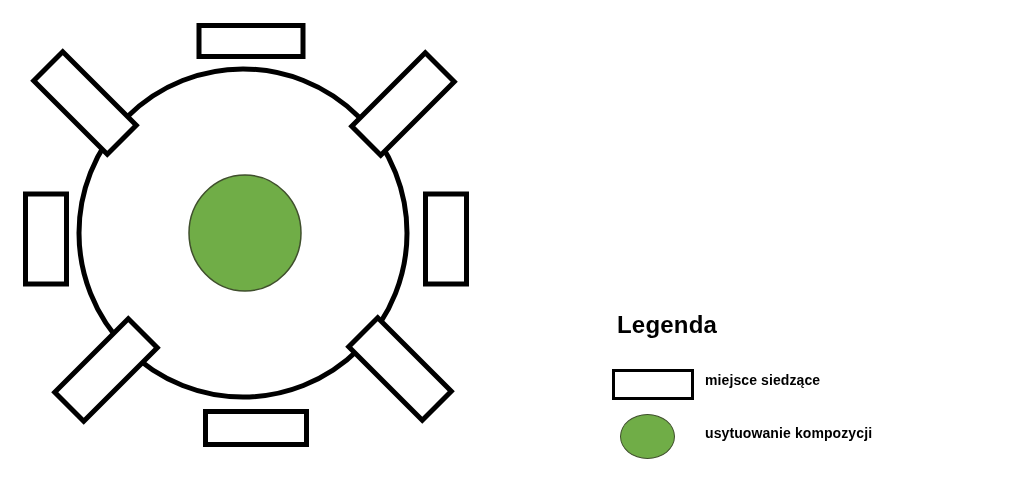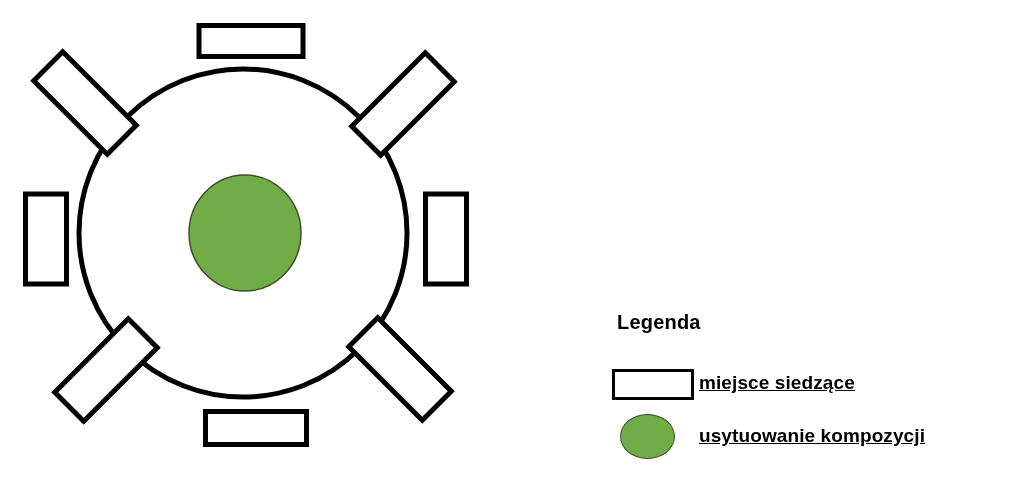--- a/index.html
+++ b/index.html
@@ -37,21 +37,21 @@
     position: absolute;
     left: 612px;
     top: 305px;
     width: 400px;
     height: 160px;
   }
   .legend-title {
     position: absolute;
     left: 5px;
     top: 6px;
-    font-size: 20px;
+    font-size: 24px;
     font-weight: bold;
     letter-spacing: 0.2px;
     white-space: nowrap;
   }
   .legend-row {
     position: absolute;
     left: 0;
     height: 46px;
   }
   .legend-row.seat-row  { top: 58px; }
@@ -73,27 +73,26 @@
     top: 1px;
     width: 55px;
     height: 45px;
     border-radius: 50%;
     background: #70ad47;
     border: 1px solid #3f4f2c;
     box-sizing: border-box;
   }
   .legend-label {
     position: absolute;
-    left: 87px;
+    left: 93px;
     top: 9px;
-    font-size: 19px;
+    font-size: 14px;
     font-weight: bold;
     white-space: nowrap;
     letter-spacing: 0.1px;
-    text-decoration: underline;
   }
   .legend-row.comp-row .legend-label { top: 12px; }
 </style>
 </head>
 <body>
 
 <div id="stage">
 
   <svg class="diagram-svg" viewBox="0 0 1021 487" xmlns="http://www.w3.org/2000/svg">
 

